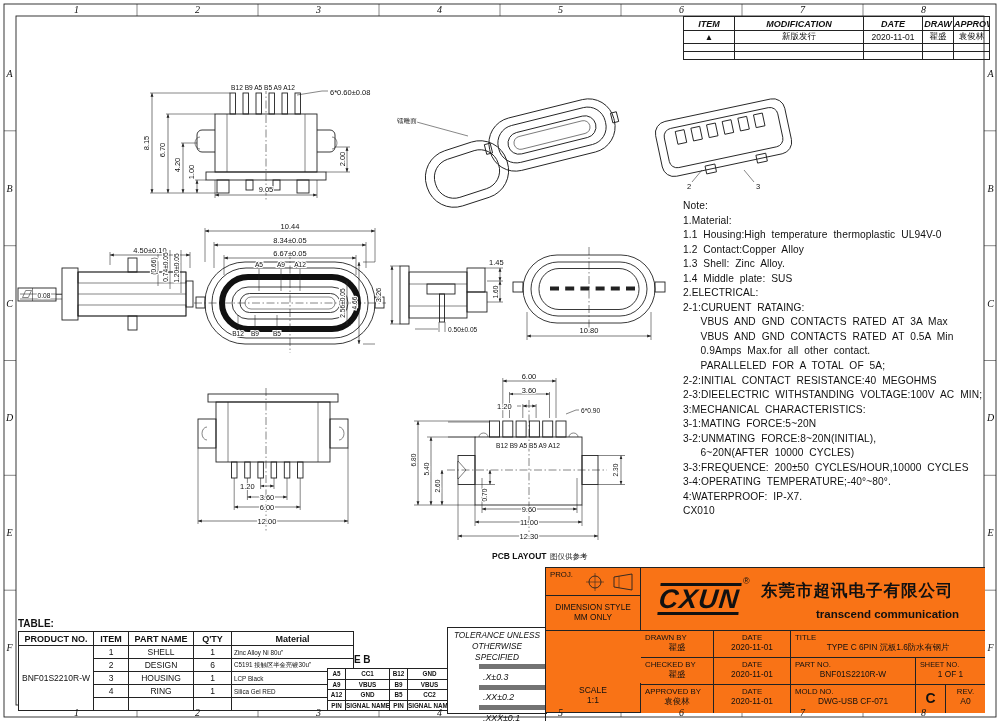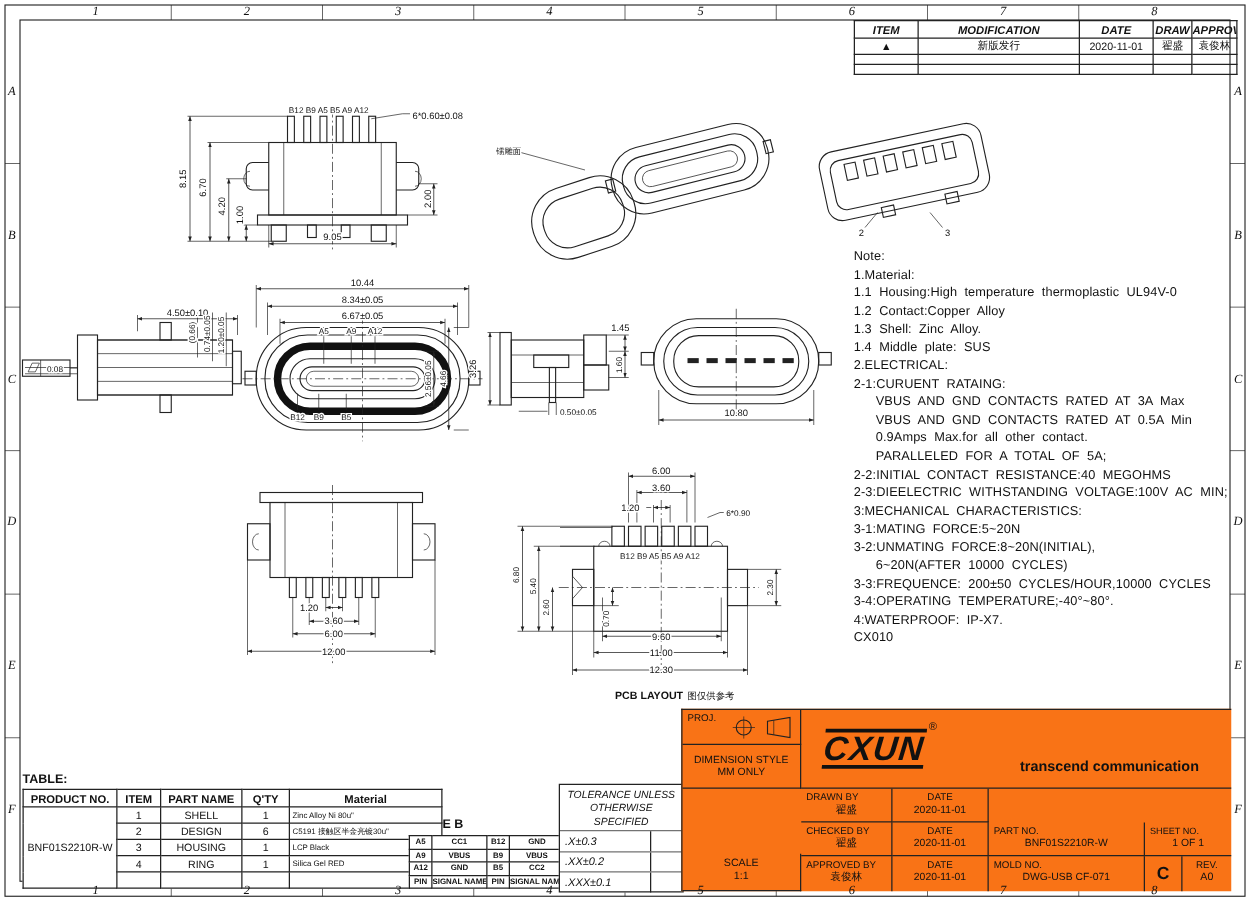--- a/index.html
+++ b/index.html
@@ -37,21 +37,21 @@
   .parts td,.parts th{border:1px solid #222;padding:0 2px;overflow:hidden;white-space:nowrap;font-size:8.5px;}
   .parts th{height:13px;font-size:9px;}
   .parts td{height:12px;text-align:center;}
   .parts td.mat{font-size:6.3px;text-align:left;}
   
   .tableb{left:327px;top:668px;width:120px;border-collapse:collapse;table-layout:fixed;background:#fff;z-index:2;}
   .tableb td{border:1px solid #222;padding:0;font-size:6.3px;font-weight:bold;text-align:center;height:9.5px;overflow:hidden;white-space:nowrap;}
   
   .tol{left:447px;top:627px;width:98px;height:85px;border:1px solid #222;background:#fff;z-index:2;font-size:8.3px;font-style:italic;}
   .tol .tt{text-align:center;line-height:11px;padding-top:2px;height:34px;}
-  .tol .row{border-top:1px solid #737373;height:15.6px;display:flex;}
+  .tol .row{border-top:5px solid #737373;height:15.6px;display:flex;margin-left:31px;}
   .tol .row .v{width:68px;border-right:1px solid #222;display:flex;align-items:center;padding-left:4px;font-size:8.8px;}
   
   .tb{left:545px;top:567px;width:439px;height:145px;border-left:1.2px solid #222;border-top:1.2px solid #222;background:#f97316;z-index:2;}
   .tb .c{position:absolute;box-sizing:border-box;border-right:1px solid #222;border-bottom:1px solid #222;overflow:hidden;}
   .tb .lab{font-size:7.8px;padding:2px 0 0 4px;}
   .tb .cen{text-align:center;}
   .logo{font-style:italic;font-weight:bold;font-size:27px;letter-spacing:1px;transform:skewX(-6deg);border-bottom:3px solid #111;border-top:3px solid #111;line-height:26px;}
   .cn{font-size:16.5px;font-weight:600;letter-spacing:1px;}
   .en{font-size:11.5px;font-weight:bold;}
 </style>
@@ -497,31 +497,36 @@
       <div>MM ONLY</div>
     </div>
     <div class="c cen" style="left:0;top:115px;width:95px;height:30px;font-size:8.5px;padding-top:2px">
       <div>SCALE</div>
       <div>1:1</div>
     </div>
 
     <div class="c" style="left:95px;top:0;width:344px;height:63px;border-right:none">
       <div class="logo" style="position:absolute;left:18px;top:15px">CXUN</div>
       <div style="position:absolute;left:102px;top:8px;font-size:9px">®</div>
+      <div class="cn" style="position:absolute;left:120px;top:12px">东莞市超讯电子有限公司</div>
       <div class="en" style="position:absolute;left:175px;top:40px">transcend communication</div>
     </div>
 
     <div class="c" style="left:95px;top:63px;width:73px;height:27px">
       <div class="lab">DRAWN BY</div>
       <div class="cen" style="font-size:8.5px">翟盛</div>
     </div>
     <div class="c cen" style="left:168px;top:63px;width:77px;height:27px">
       <div style="font-size:7.8px;padding-top:2px">DATE</div>
       <div style="font-size:8.3px">2020-11-01</div>
     </div>
+    <div class="c" style="left:245px;top:63px;width:194px;height:27px;border-right:none">
+      <div class="lab">TITLE</div>
+      <div class="cen" style="font-size:8.3px">TYPE C 6PIN 沉板1.6防水有钢片</div>
+    </div>
     <div class="c" style="left:95px;top:90px;width:73px;height:27px">
       <div class="lab">CHECKED BY</div>
       <div class="cen" style="font-size:8.5px">翟盛</div>
     </div>
     <div class="c cen" style="left:168px;top:90px;width:77px;height:27px">
       <div style="font-size:7.8px;padding-top:2px">DATE</div>
       <div style="font-size:8.3px">2020-11-01</div>
     </div>
     <div class="c" style="left:245px;top:90px;width:125px;height:27px">
       <div class="lab">PART NO.</div>

